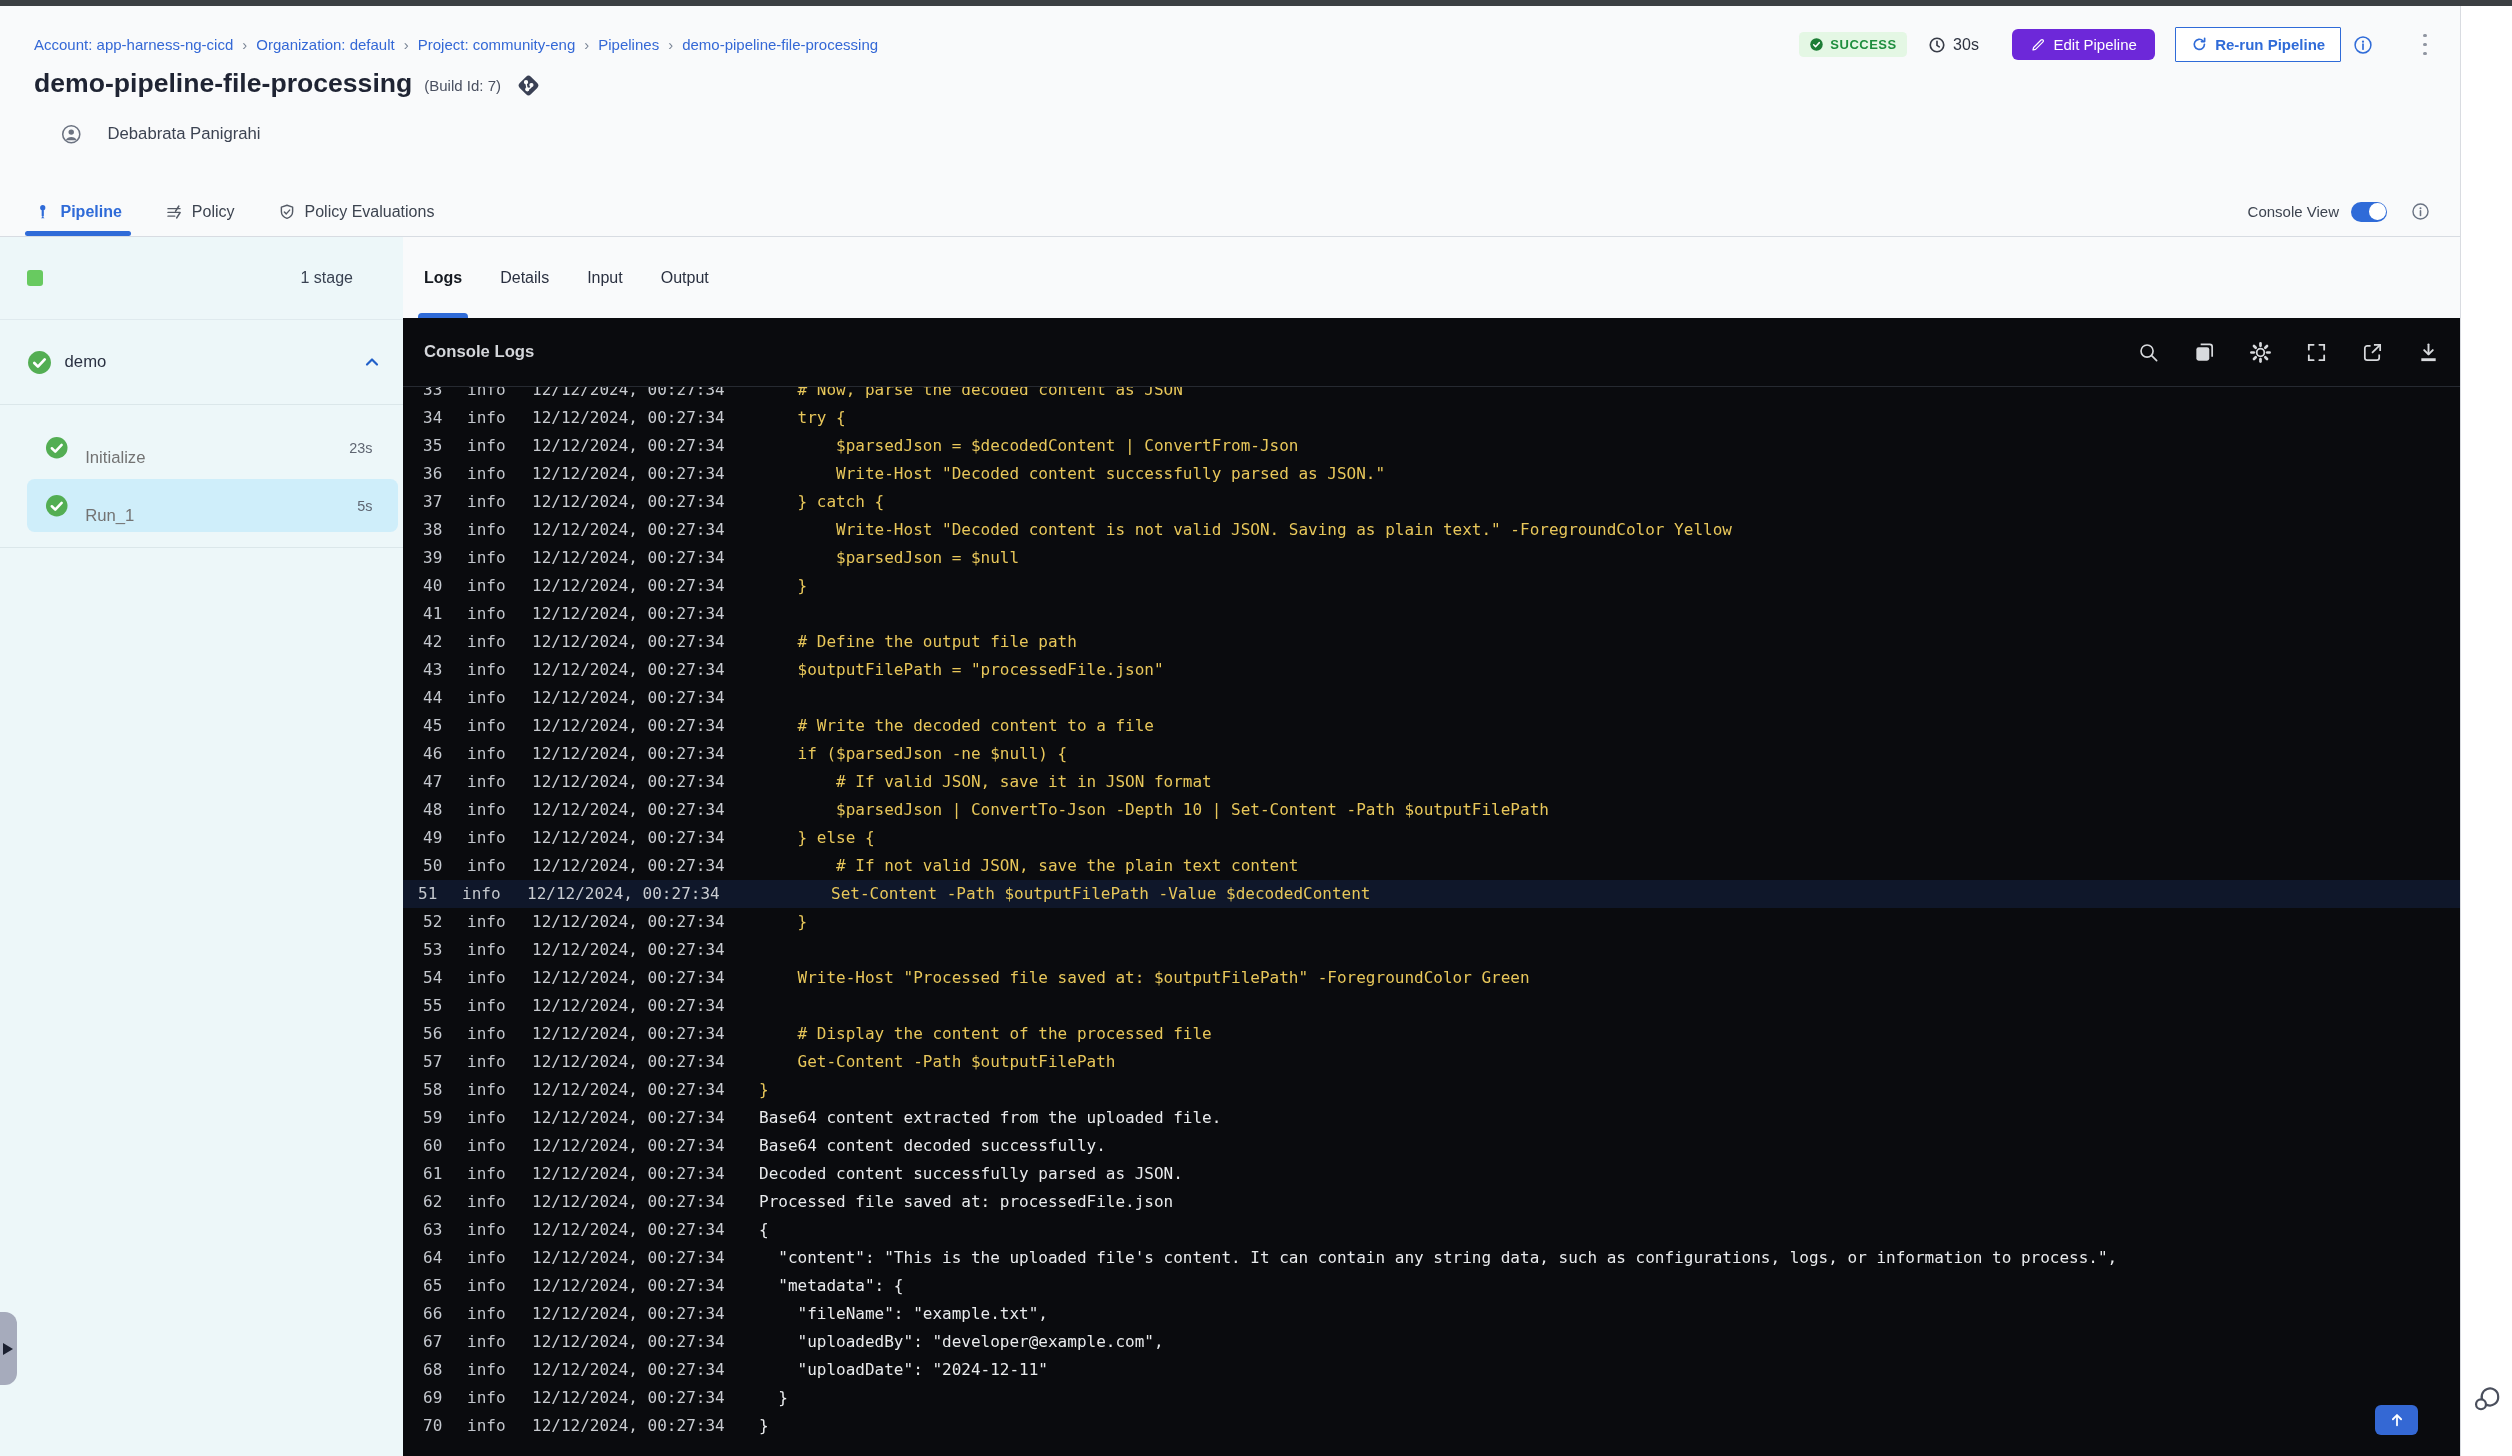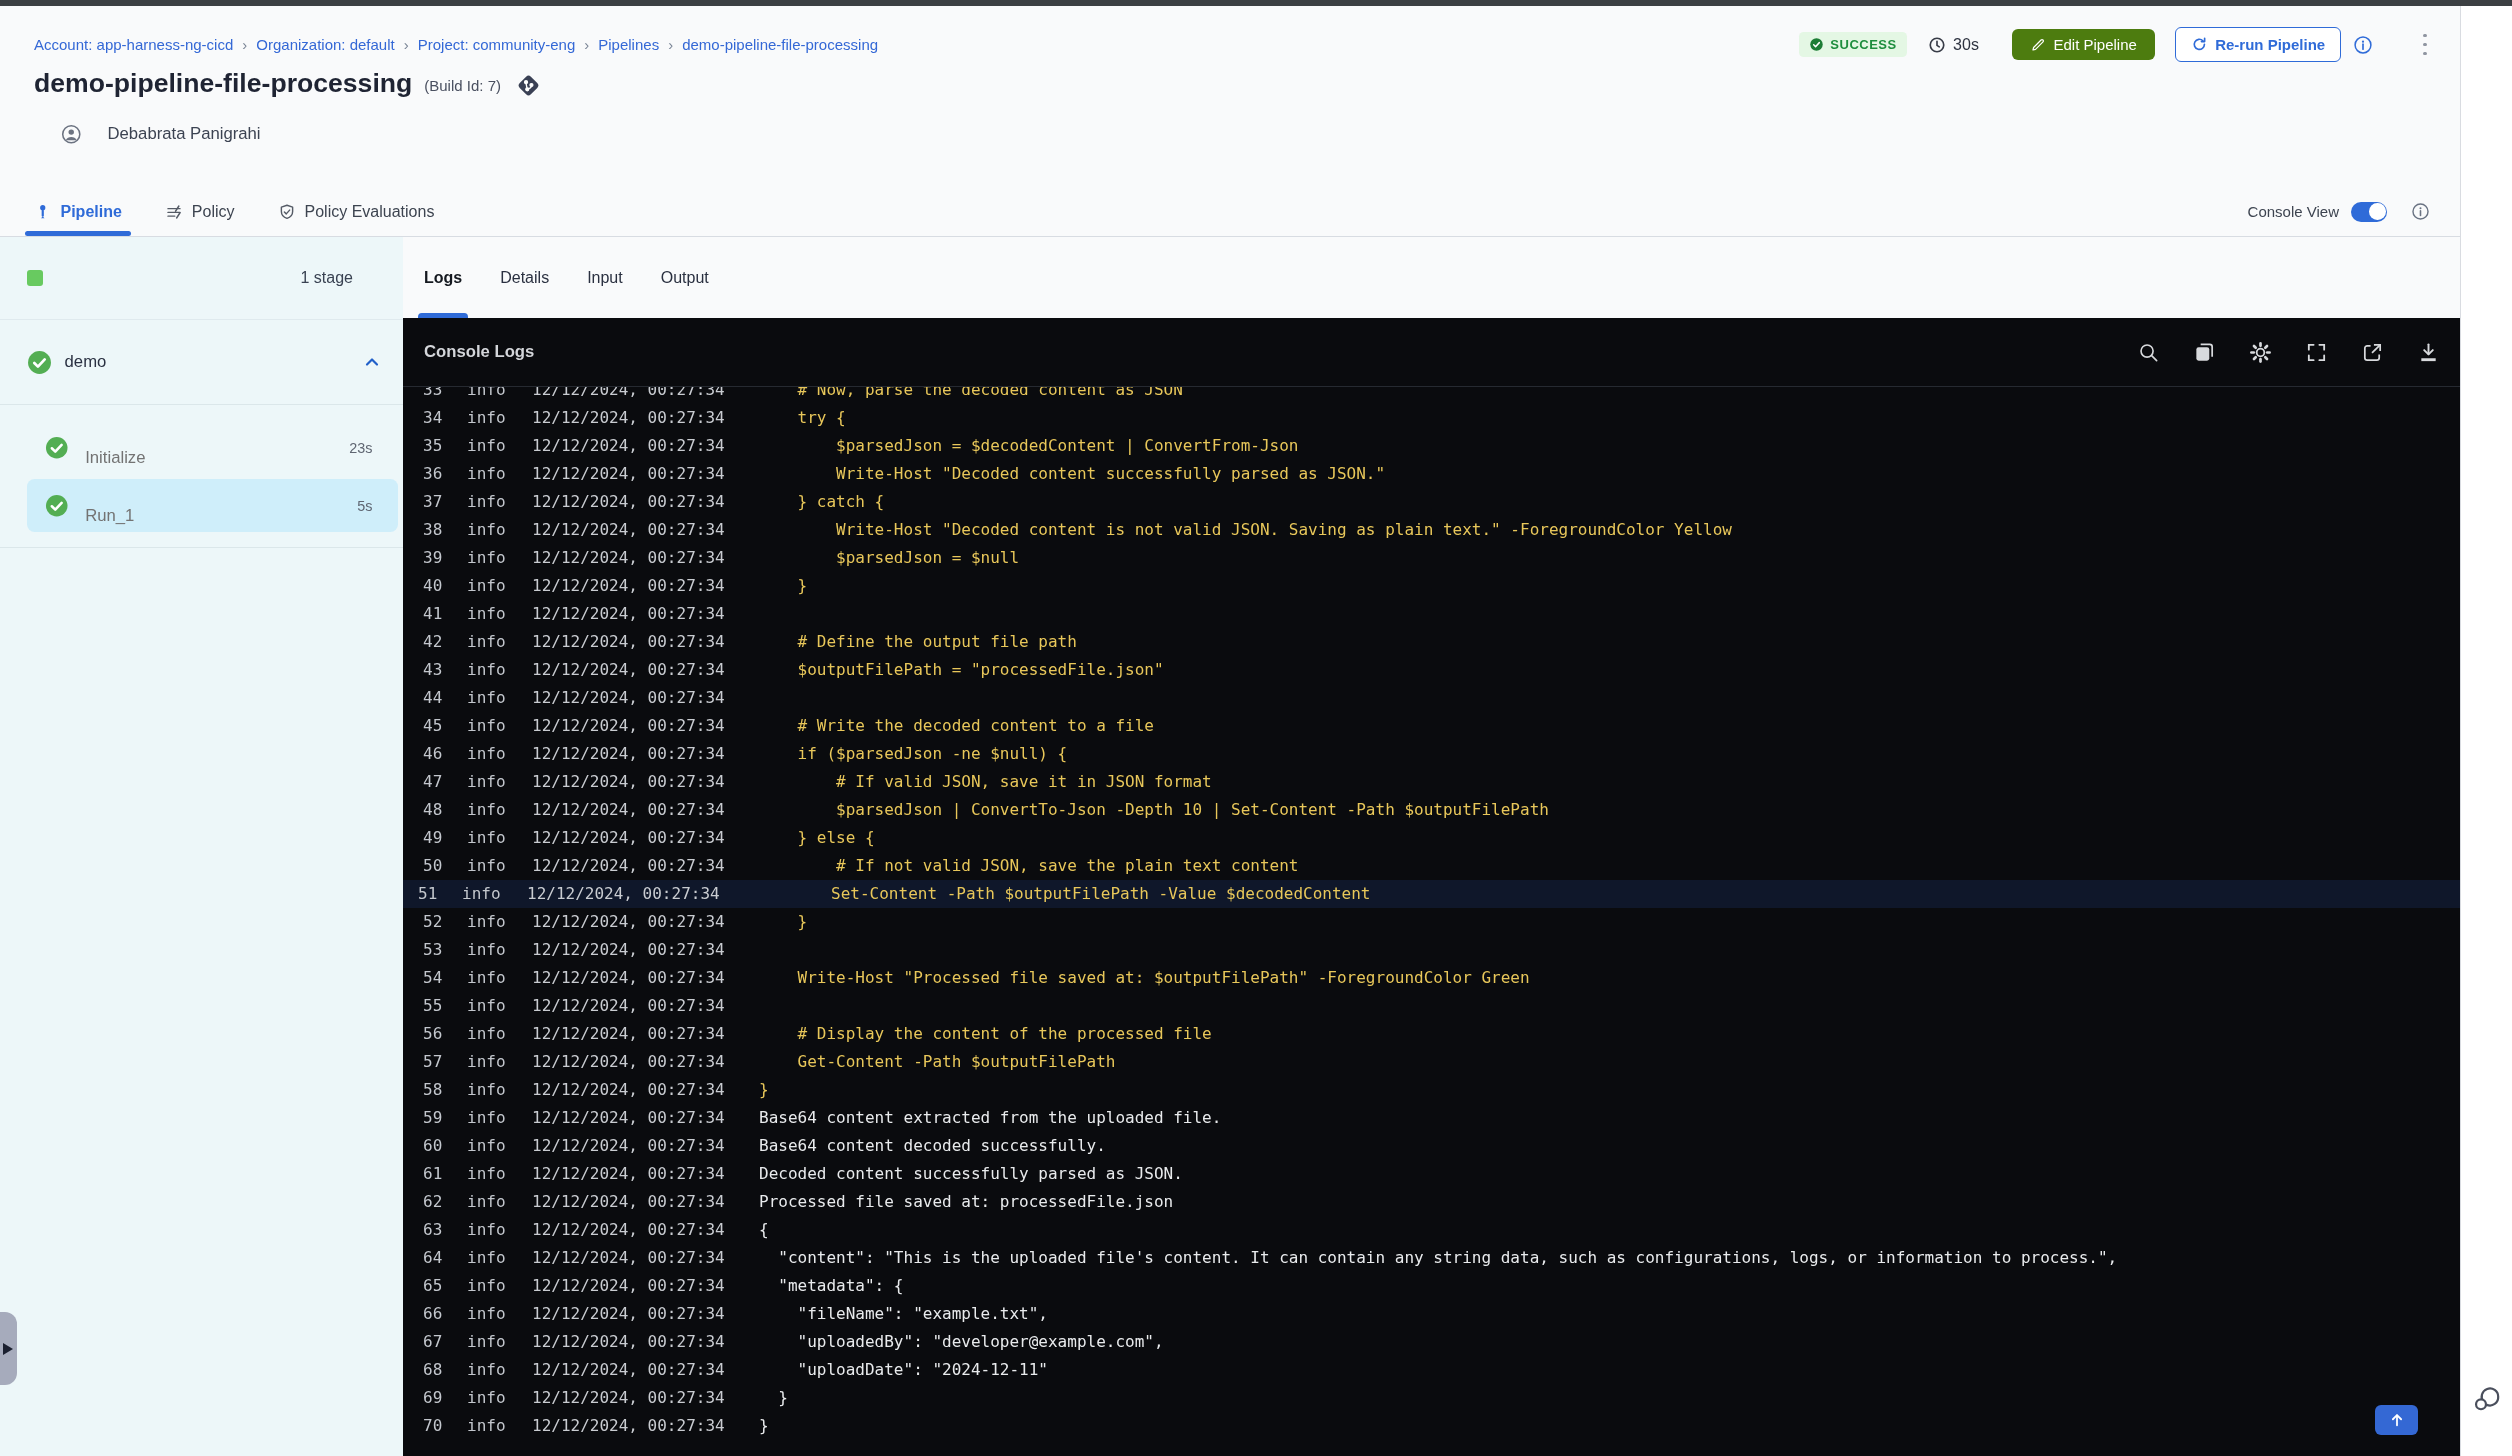--- a/index.html
+++ b/index.html
@@ -22,25 +22,25 @@
                     display:flex; align-items:center; justify-content:space-between; }
   .breadcrumb { display:flex; align-items:center; font-size:15px; }
   .breadcrumb a { color:#3468d6; text-decoration:none; cursor:pointer; }
   .crumb-sep { color:#7a8596; padding:0 9px; font-size:15px; }
 
   .header-actions { display:flex; align-items:center; }
   .badge-success { display:flex; align-items:center; gap:6px; background:#e4f7e4;
                    border-radius:4.6px; padding:5.3px 10.6px; color:#1e8e3e; font-weight:bold;
                    font-size:13px; letter-spacing:0.5px; }
   .duration { display:flex; align-items:center; gap:6.8px; color:#2e3340; font-size:16px; margin-left:21px; }
-  .btn-primary { display:flex; align-items:center; gap:7.6px; background:#4d7c0f; color:#fff;
+  .btn-primary { display:flex; align-items:center; gap:7.6px; background:#6d28d9; color:#fff;
                  border:none; border-radius:6px; height:31px; padding:0 18px; font-size:15px;
                  font-family:inherit; cursor:pointer; margin-left:33px; }
   .btn-outline { display:flex; align-items:center; gap:7.6px; background:#fff; color:#2f6bd8;
-                 border:1.5px solid #2f6bd8; border-radius:6px; height:35px; padding:0 15px;
+                 border:1.5px solid #2f6bd8; border-radius:1px; height:35px; padding:0 15px;
                  font-size:15px; font-weight:bold; font-family:inherit; cursor:pointer; margin-left:20px; }
   .info-circ { color:#2f6bd8; margin-left:12px; display:flex; cursor:pointer; }
   .kebab { margin-left:47px; display:flex; flex-direction:column; gap:5.3px; cursor:pointer; padding:3px; }
   .kebab i { width:3.8px; height:3.8px; border-radius:50%; background:#8f95a1; }
 
   .title-row { position:absolute; top:62px; left:34px; display:flex; align-items:center; }
   .page-title { font-size:26.6px; font-weight:bold; color:#1f2433; }
   .build-id { font-size:15px; color:#4a5060; margin-left:12px; margin-top:4.6px; }
   .git-badge { margin-left:13.7px; margin-top:3px; display:flex; }
 

